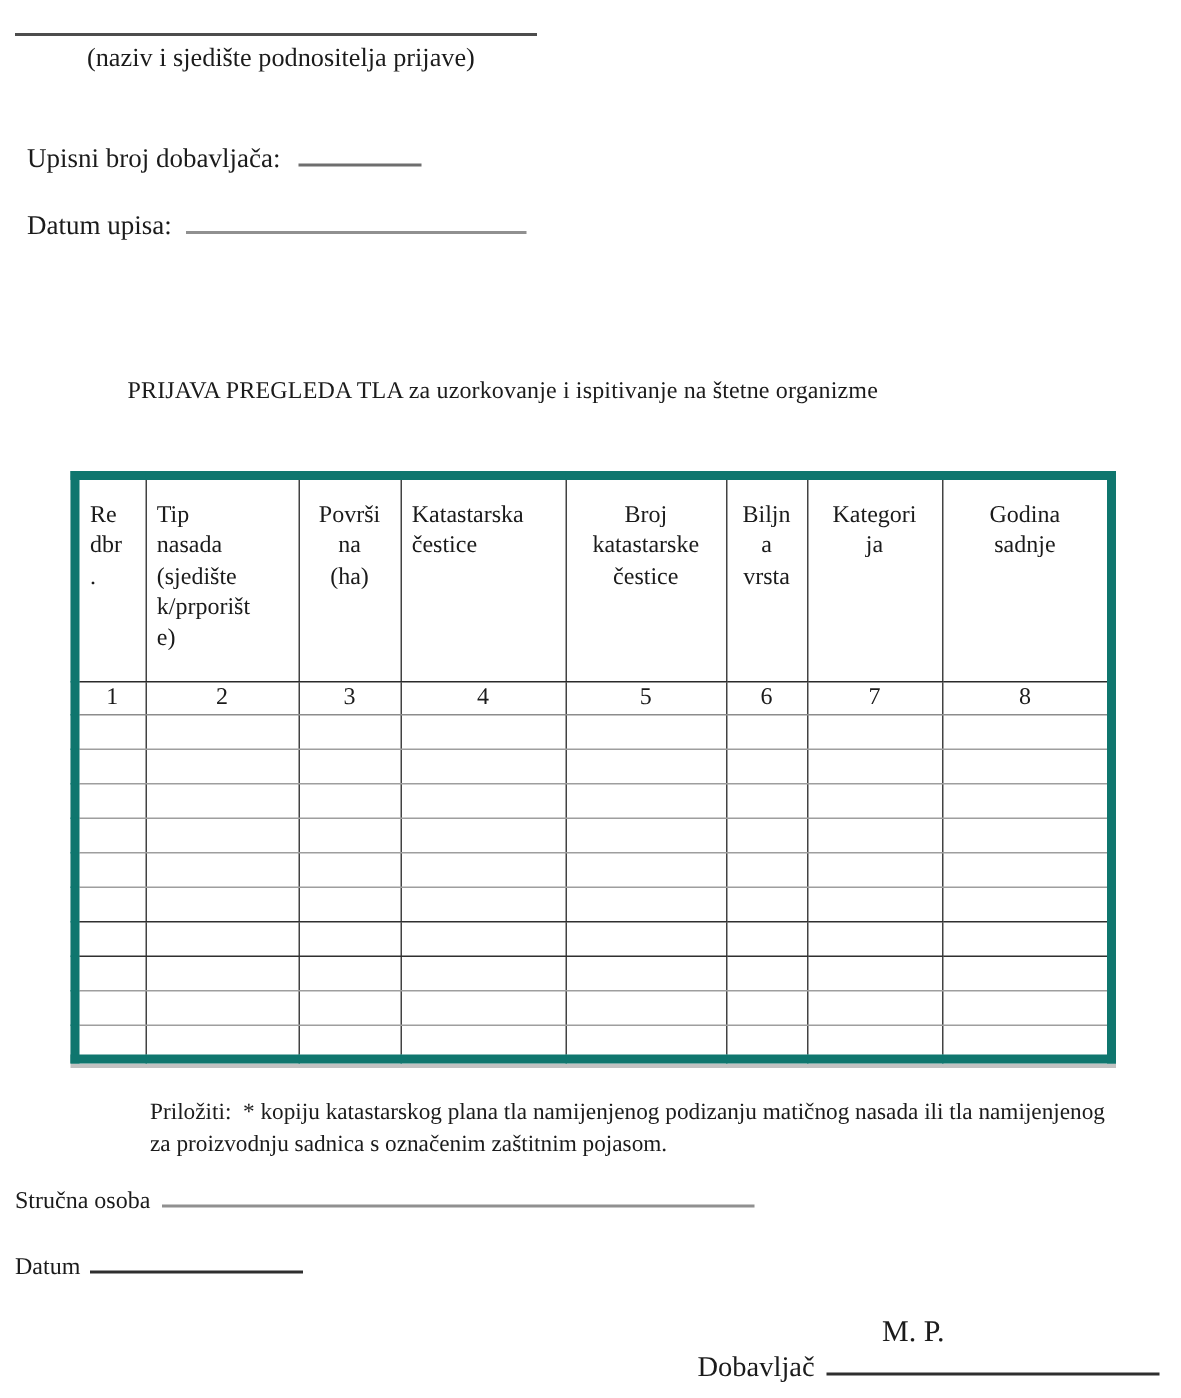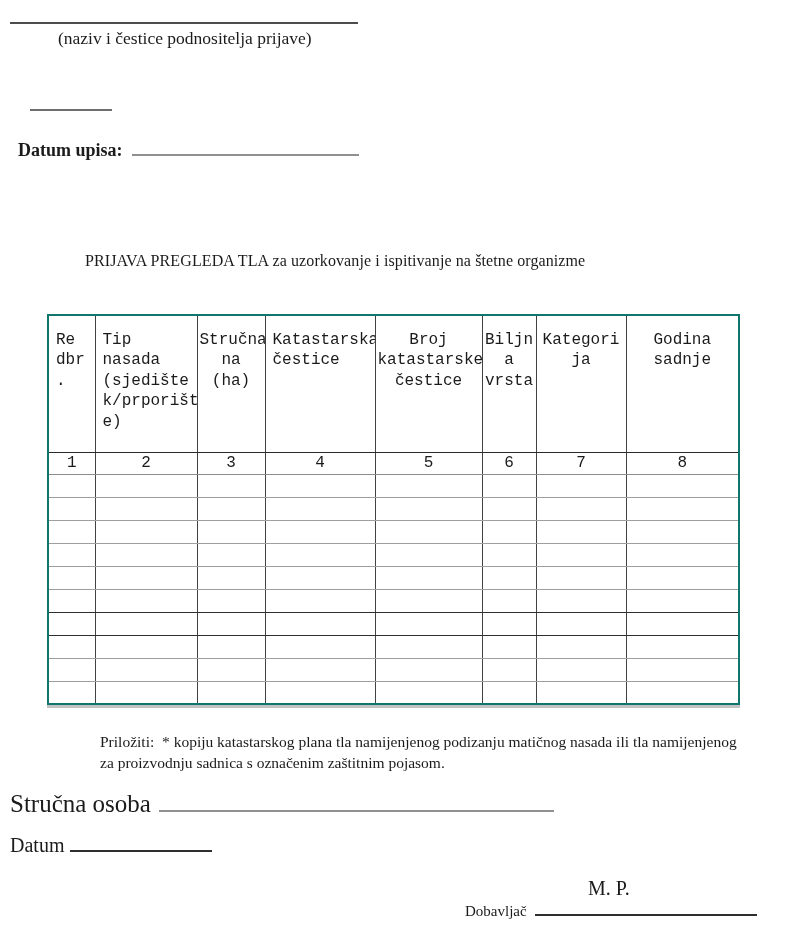--- a/index.html
+++ b/index.html
@@ -22,35 +22,34 @@
   }
   .blank.dark { border-bottom-color: #2e2e2e; }
   .blank.gray { border-bottom-color: #909090; }
 
   
   .name-line { left: 10px; top: 22px; width: 348px; border-top: 2px solid #4d4d4d; }
   .name-caption { left: 58px; top: 28px; font-size: 17.5px; }
   .field-row { font-size: 18px; white-space: nowrap; }
   .row-upisni { left: 18px; top: 95px; }
   .row-upisni .blank { width: 82px; margin-left: 12px; }
-  .row-datum-upisa { left: 18px; top: 140px; font-weight: bold; }
+  .row-datum-upisa { left: 18px; top: 140px; }
   .row-datum-upisa .blank { width: 227px; margin-left: 9px; }
 
   .doc-title { left: 85px; top: 252px; font-size: 16px; letter-spacing: 0.1px; }
 
   
   .soil-table-wrap { left: 47px; top: 314px; }
   table.soil {
     border-collapse: collapse;
     table-layout: fixed;
     width: 691px;
     background: #fff;
-    border: 2px solid #0f766e;
+    border: 6px solid #0f766e;
     box-shadow: 0 3px 0 rgba(120,120,120,0.45);
-    font-family: Liberation Mono, monospace;
   }
   table.soil th, table.soil td {
     border-right: 1.5px solid #424242;
     font-weight: normal;
     overflow: hidden;
   }
   table.soil th:last-child, table.soil td:last-child { border-right: none; }
   table.soil thead th {
     vertical-align: top;
     padding-top: 14px;
@@ -78,36 +77,36 @@
   col.c3 { width: 68px; }  col.c4 { width: 110px; }
   col.c5 { width: 107px; } col.c6 { width: 54px; }
   col.c7 { width: 90px; }  col.c8 { width: 113px; }
 
   
   .attach-note {
     left: 100px; top: 731px; width: 692px;
     font-size: 15.5px; line-height: 21px;
     white-space: pre-line;
   }
-  .row-strucna { left: 10px; top: 790px; font-size: 25px; }
+  .row-strucna { left: 10px; top: 790px; font-size: 16px; }
   .row-strucna .blank { width: 395px; margin-left: 8px; }
-  .row-datum2 { left: 10px; top: 834px; font-size: 20px; }
+  .row-datum2 { left: 10px; top: 834px; font-size: 16px; }
   .row-datum2 .blank { width: 142px; margin-left: 6px; }
   .mp-label { left: 588px; top: 877px; font-size: 20px; }
-  .row-dobavljac { left: 465px; top: 901px; font-size: 15px; }
+  .row-dobavljac { left: 465px; top: 901px; font-size: 19px; }
   .row-dobavljac .blank { width: 222px; margin-left: 8px; }
 </style>
 </head>
 <body>
 
 <div class="abs name-line"></div>
-<div class="abs name-caption">(naziv i čestice podnositelja prijave)</div>
+<div class="abs name-caption">(naziv i sjedište podnositelja prijave)</div>
 
 <div class="abs field-row row-upisni">
-  <span class="blank"></span>
+  <span>Upisni broj dobavljača:</span><span class="blank"></span>
 </div>
 
 <div class="abs field-row row-datum-upisa">
   <span>Datum upisa:</span><span class="blank gray"></span>
 </div>
 
 <div class="abs doc-title">PRIJAVA PREGLEDA TLA za uzorkovanje i ispitivanje na štetne organizme</div>
 
 <div class="abs soil-table-wrap">
   <table class="soil">
@@ -124,21 +123,21 @@
     <thead>
       <tr id="header-row">
           <th class="align-left">Re
 dbr
 .</th>
           <th class="align-left">Tip
 nasada
 (sjedište
 k/prporišt
 e)</th>
-          <th class="align-center">Stručna
+          <th class="align-center">Površi
 na
 (ha)</th>
           <th class="align-left">Katastarska
 čestice</th>
           <th class="align-center">Broj
 katastarske
 čestice</th>
           <th class="align-center">Biljn
 a
 vrsta</th>

